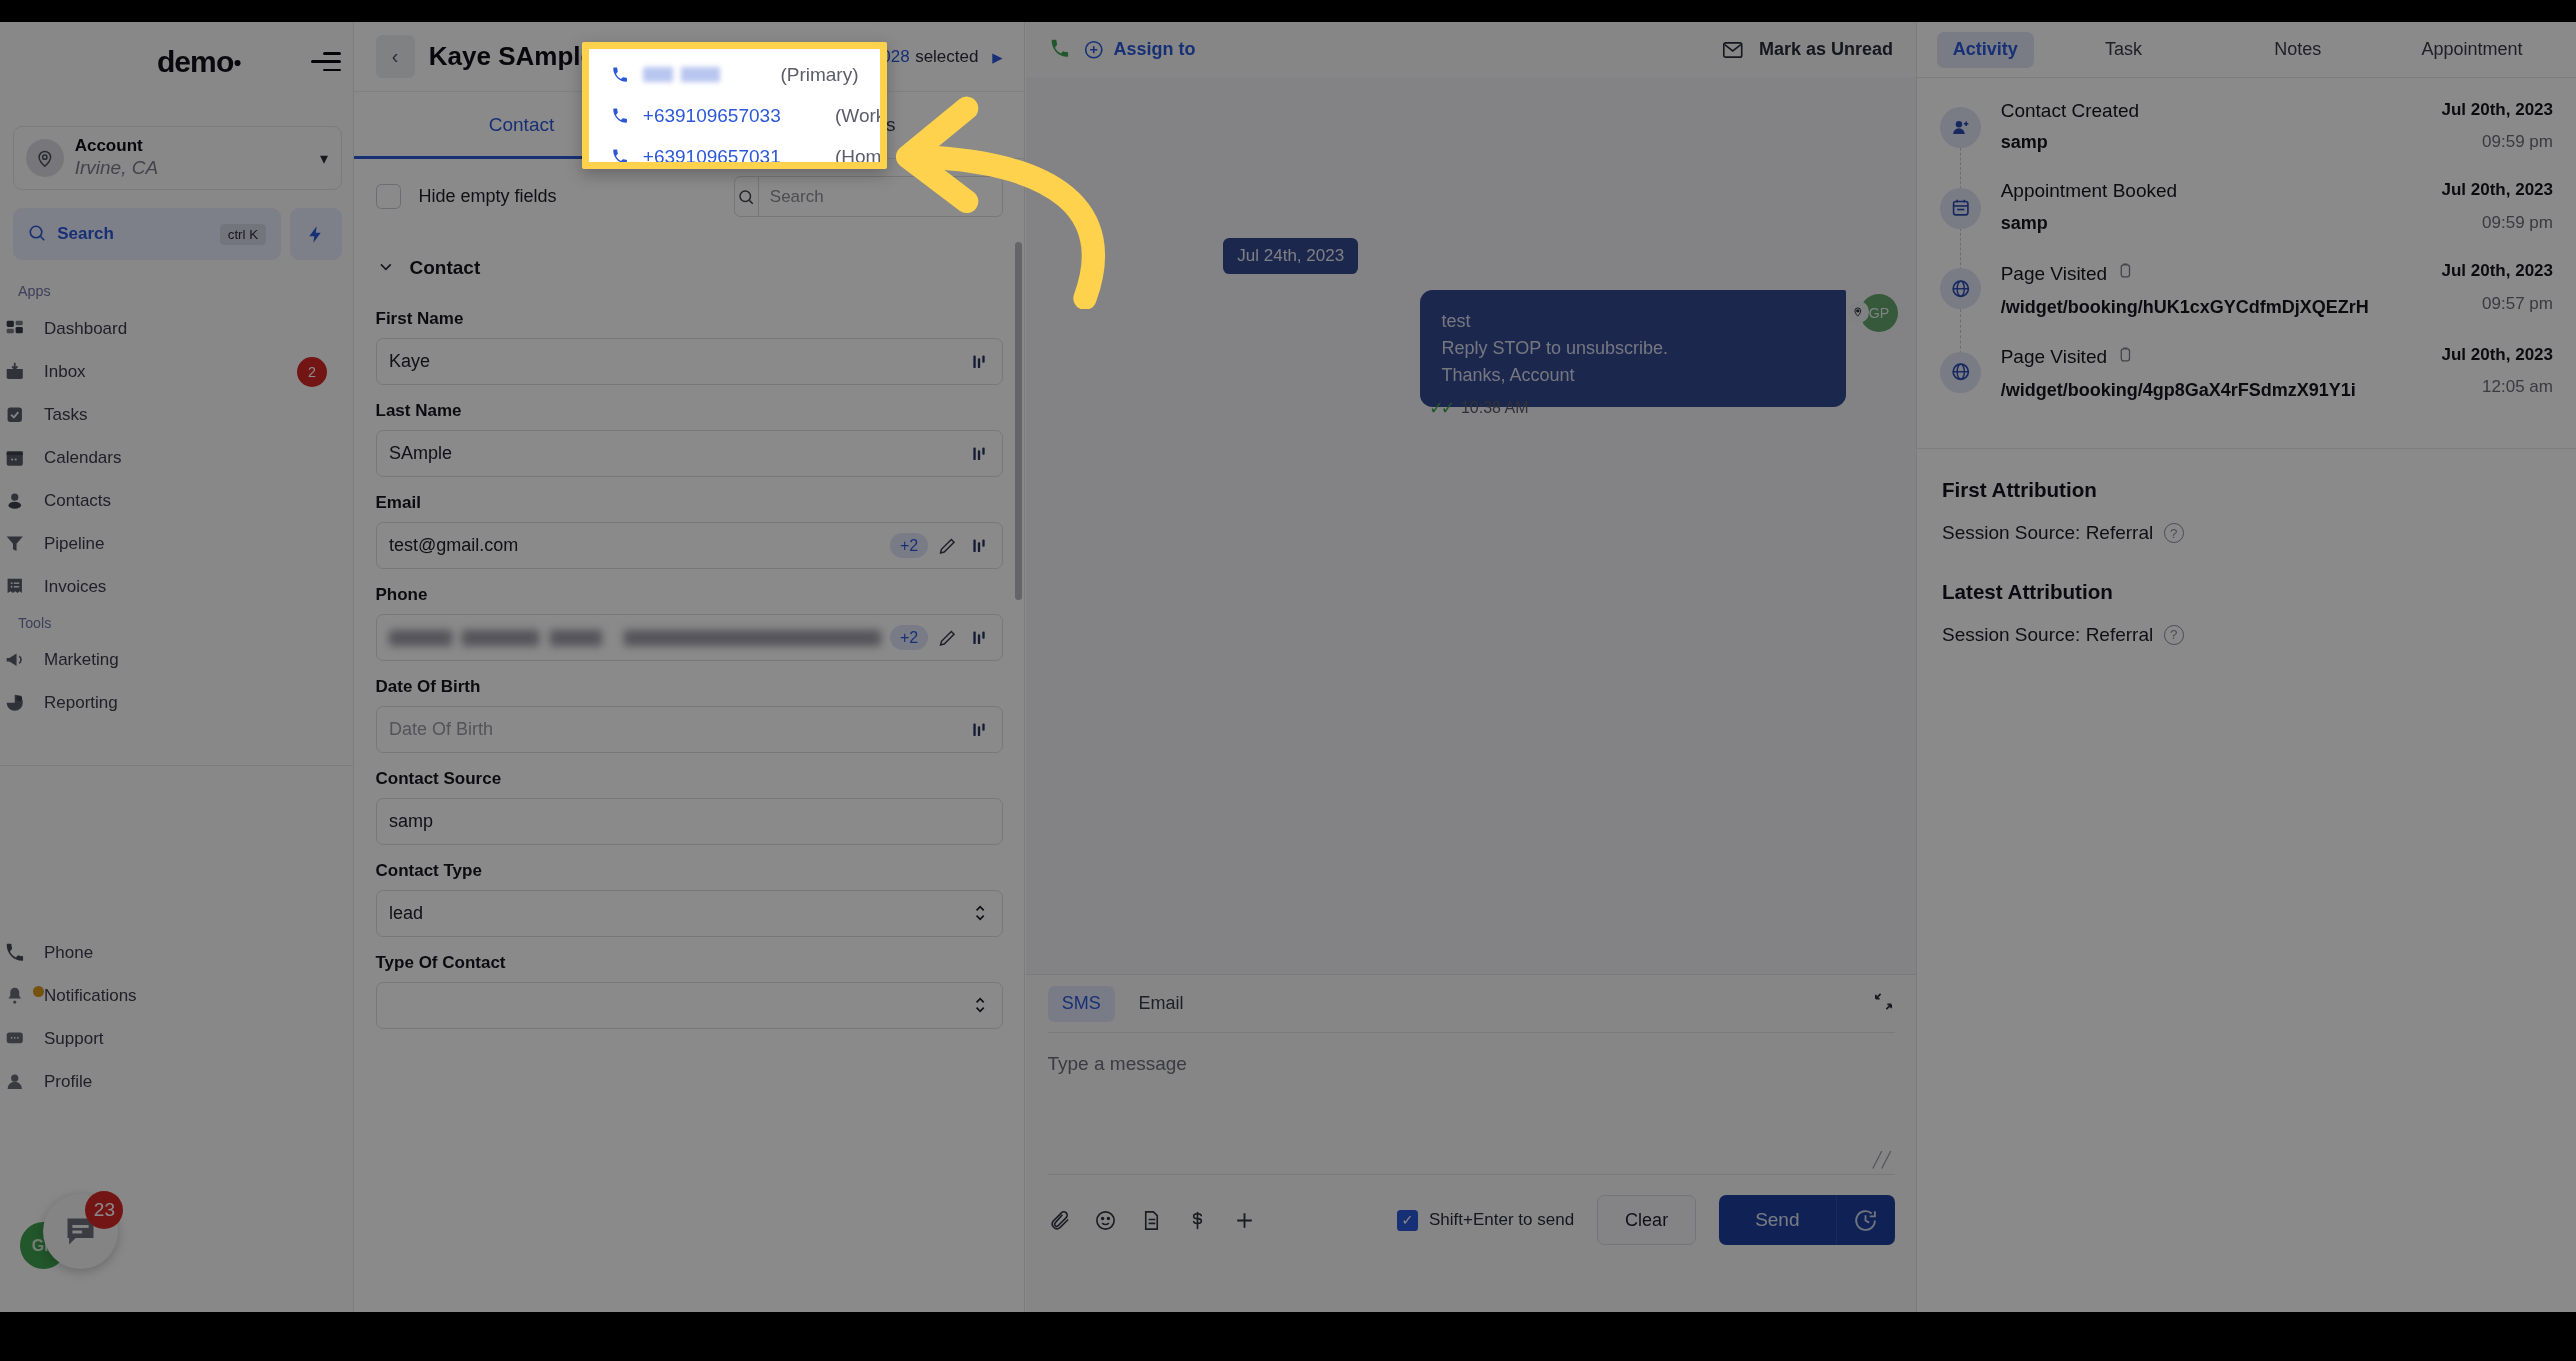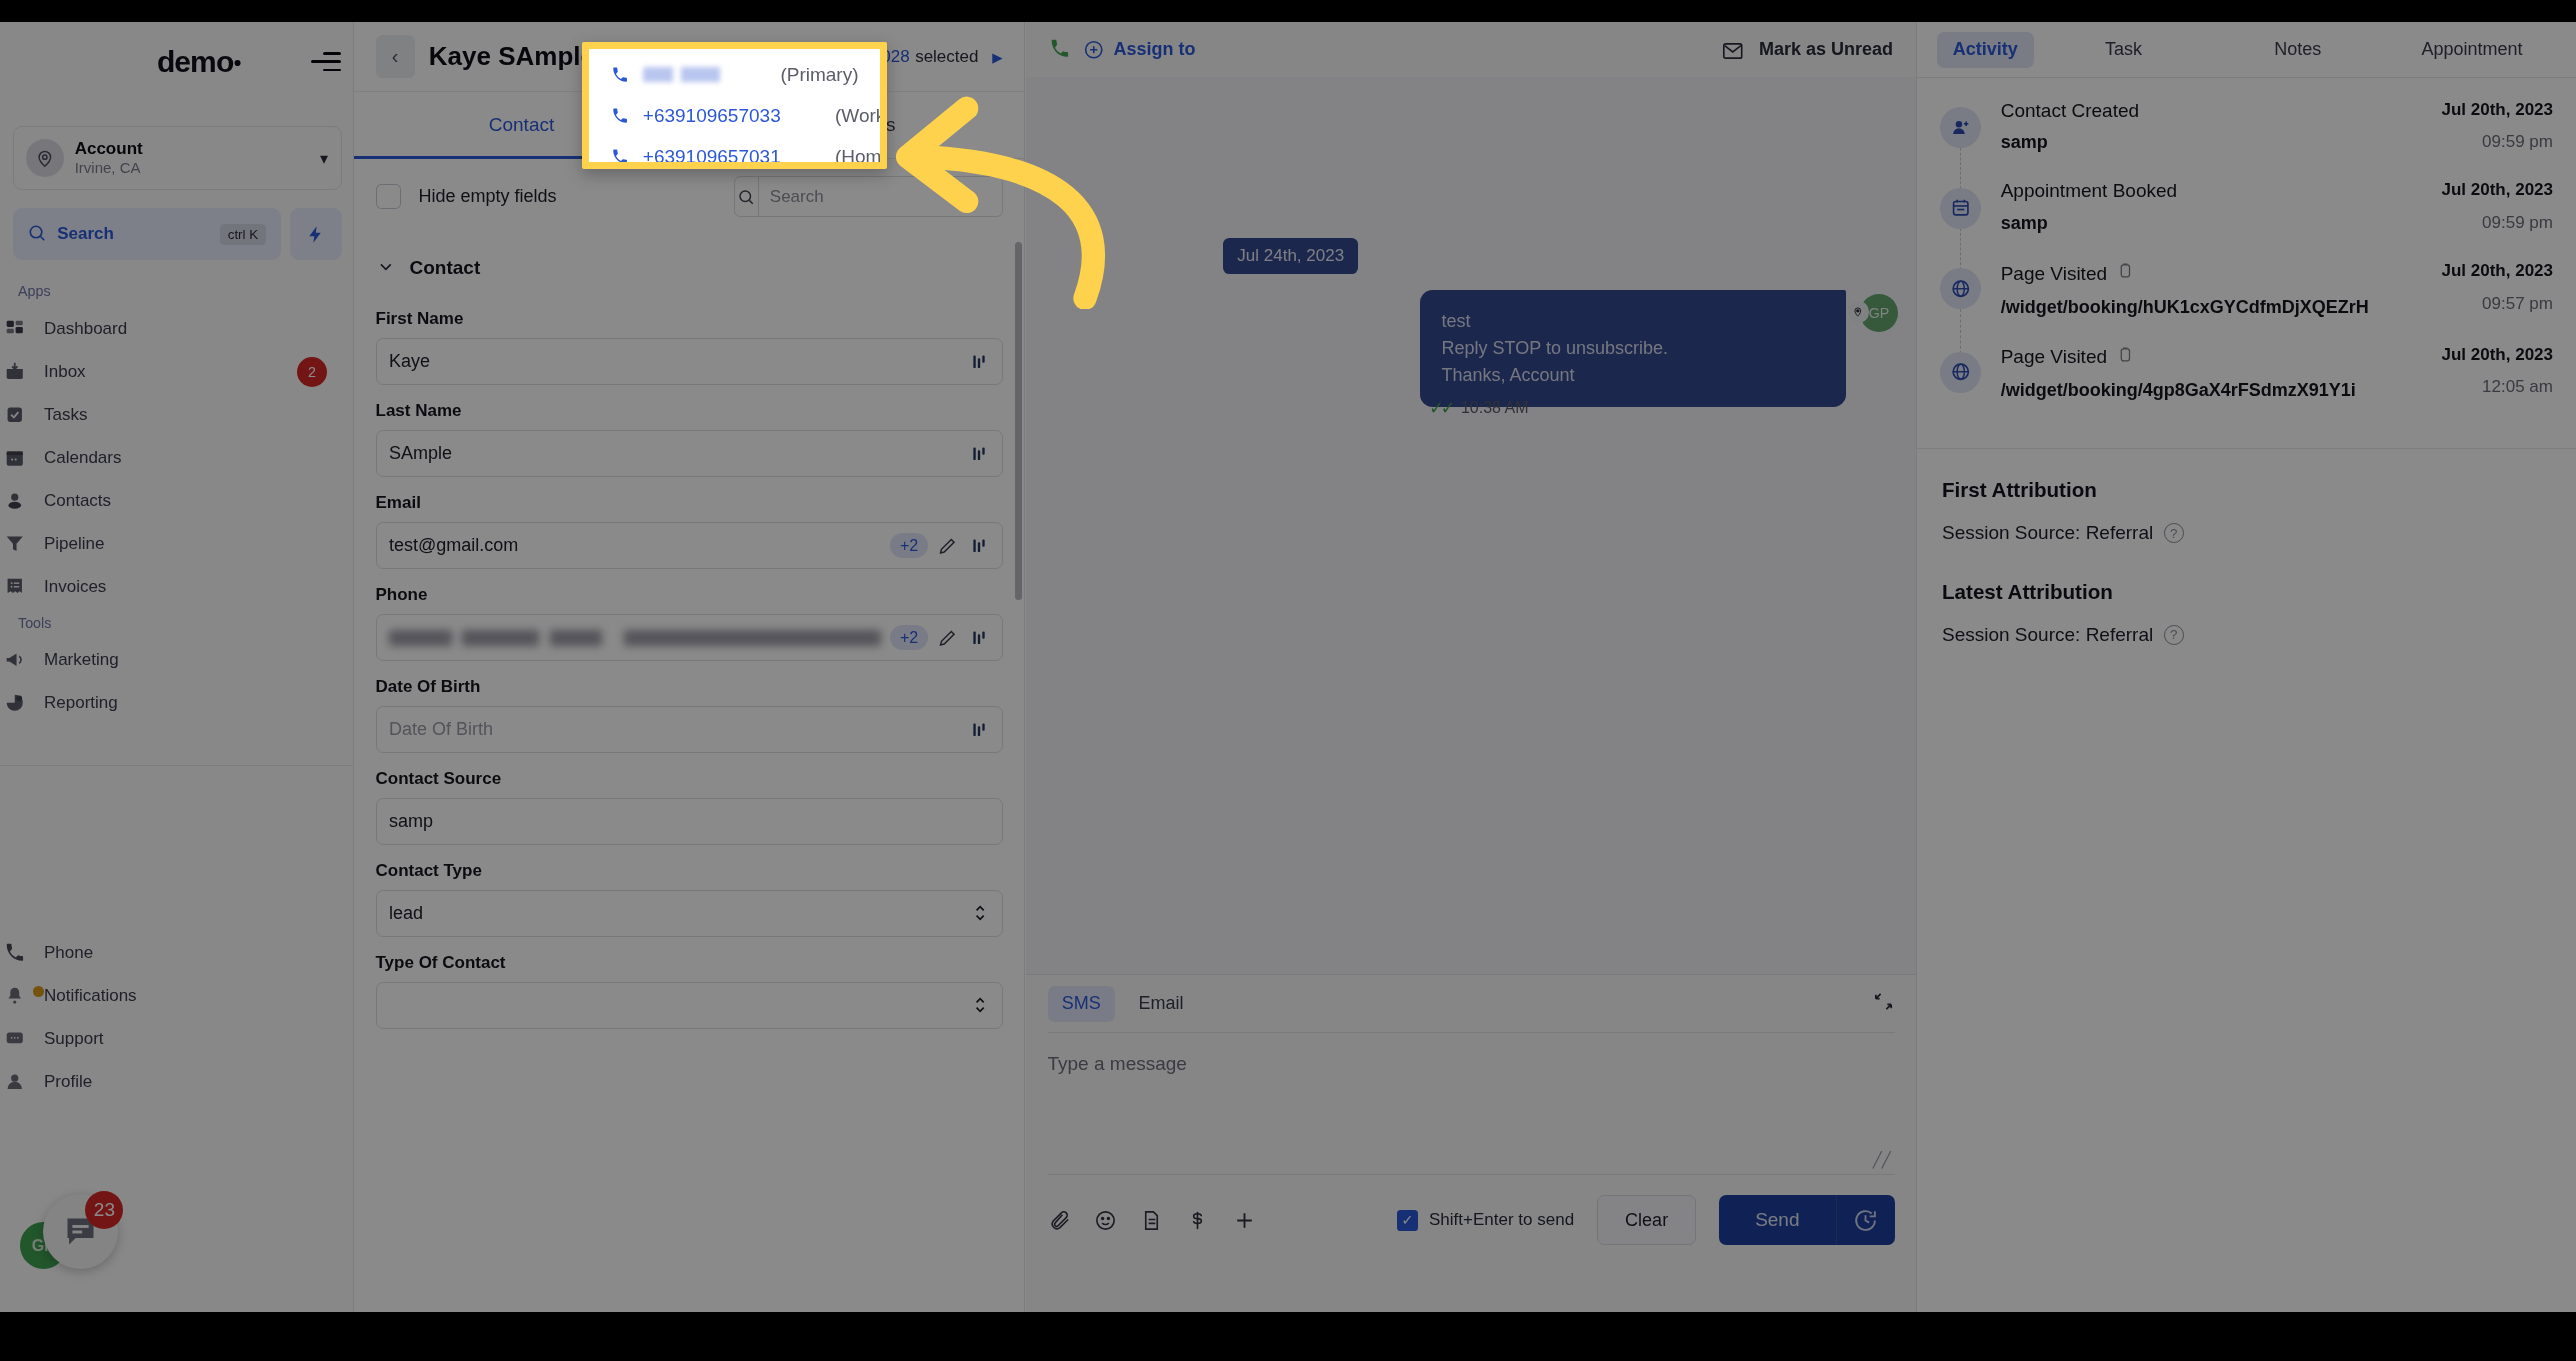--- a/index.html
+++ b/index.html
@@ -70,21 +70,21 @@
     border: 0.9px solid #e4e4ea; border-radius: 9px;
     display: flex; align-items: center; padding: 0 12.5px;
   }
   .acct-avatar {
     width: 38px; height: 38px; border-radius: 50%;
     background: #dcdce3; display:flex; align-items:center; justify-content:center;
     flex: 0 0 auto;
   }
   .acct-txt { margin-left: 10.7px; flex: 1; }
   .acct-name { font-size: 17px; font-weight: 700; color: #0c0c16; line-height: 1.15; }
-  .acct-sub { font-size: 15px; color: #7d7d90; line-height: 1.3; }
+  .acct-sub { font-size: 19px; color: #7d7d90; line-height: 1.3; font-style: italic; }
   .chev-down { color: #2b2b3a; font-size: 16px; }
 
   .searchrow {
     position: absolute; left: 12.5px; top: 186px;
     width: 329px; height: 52px;
     display: flex; gap: 9px;
   }
   .search-pill {
     flex: 1; background: #e8ecfb; border-radius: 9px;
     display: flex; align-items: center; padding: 0 14.3px; gap: 10.7px;
@@ -245,21 +245,21 @@
     background: #f2f3f6;
     border-right: 0.9px solid #e6e6e6;
     z-index: 4;
   }
   .convo-head {
     height: 55px; display: flex; align-items: center; gap: 12.5px;
     padding: 0 23px; background: #f7f8fa; font-weight: bold;
   }
   .assign-to { display:flex; align-items:center; gap: 9px; color: #2c58d8; font-size: 18px; }
   .convo-head .spacer { flex: 1; }
-  .mark-unread { display:flex; align-items:flex-end; gap: 15px; font-size: 18px; color: #2b2b3a; white-space: nowrap; }
+  .mark-unread { display:flex; align-items:center; gap: 15px; font-size: 18px; color: #2b2b3a; white-space: nowrap; }
 
   .msg-area { position: absolute; left:0; right:0; top: 55px; bottom: 338px; }
   .day-chip {
     position: absolute; left: 197px; top: 161px;
     background: #33488f; color: #e8eaf4; font-size: 17px;
     border-radius: 6.3px; padding: 8px 14.3px;
   }
   .bubble-wrap { position: absolute; right: 70px; top: 213px; width: 426px; margin-left: 20px; }
   .bubble {
     background: #33488f; color: #d9dced; border-radius: 12.5px;

